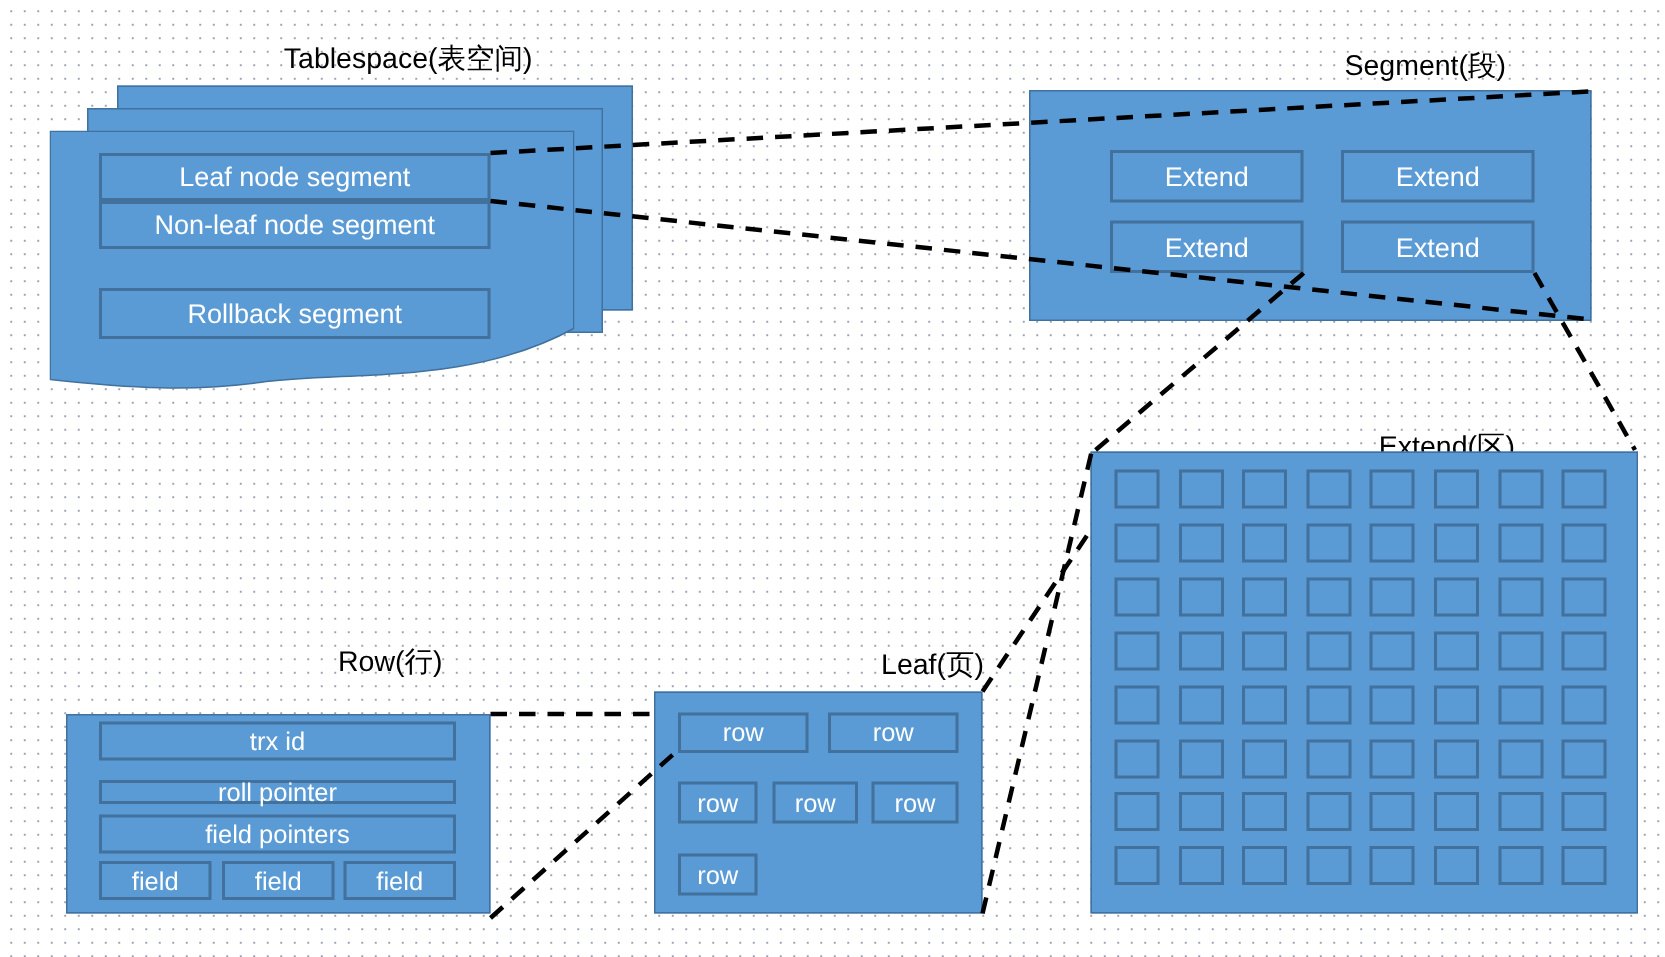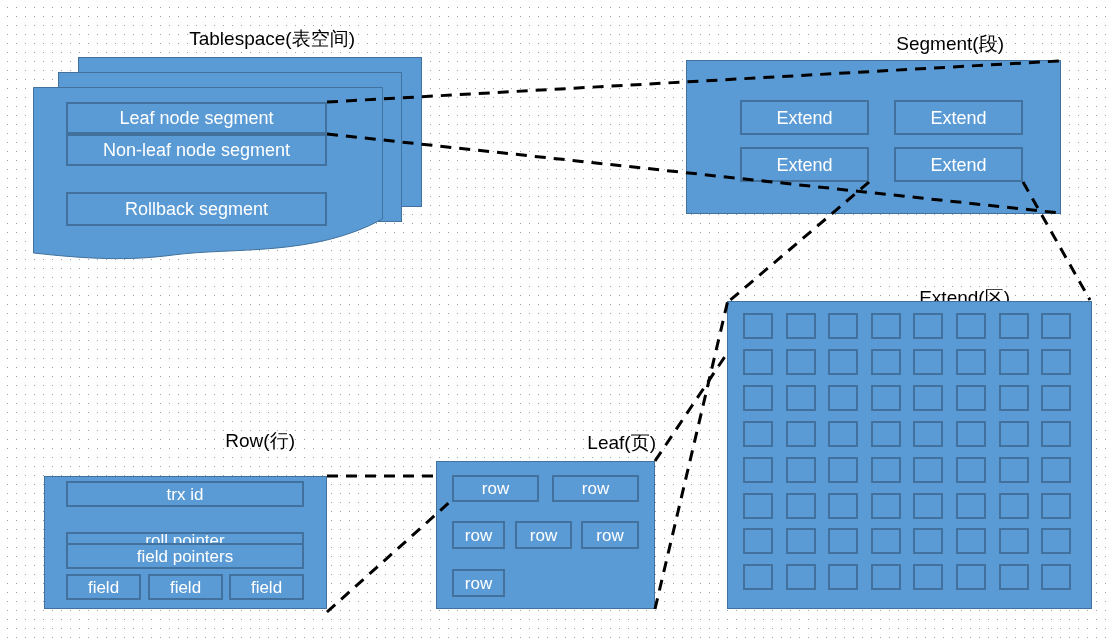--- a/index.html
+++ b/index.html
@@ -211,21 +211,21 @@
     <span>row</span>
   </div>
 
   <div class="title" style="left:75px;top:428px;width:220px;">Row(行)</div>
 
   <div class="box" style="left:44px;top:476px;width:283px;height:133px;"></div>
 
   <div class="inner" style="left:66px;top:481px;width:238px;height:26px;font-size:17px;">
     <span>trx id</span>
   </div>
-  <div class="inner" style="left:66px;top:532px;width:238px;height:16px;font-size:17px;">
+  <div class="inner" style="left:66px;top:520px;width:238px;height:16px;font-size:17px;">
     <span>roll pointer</span>
   </div>
   <div class="inner" style="left:66px;top:543px;width:238px;height:26px;font-size:17px;">
     <span>field pointers</span>
   </div>
   <div class="inner" style="left:66px;top:574px;width:75px;height:26px;font-size:17px;">
     <span>field</span>
   </div>
   <div class="inner" style="left:148px;top:574px;width:75px;height:26px;font-size:17px;">
     <span>field</span>

